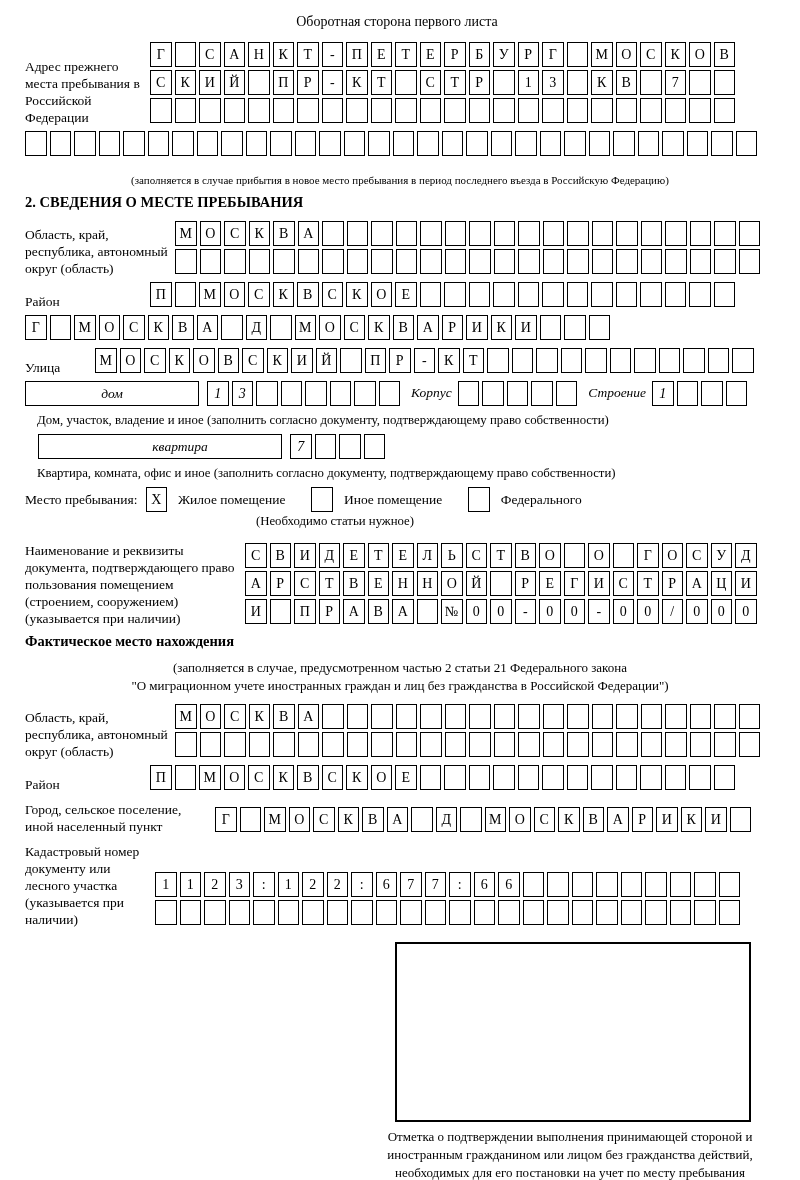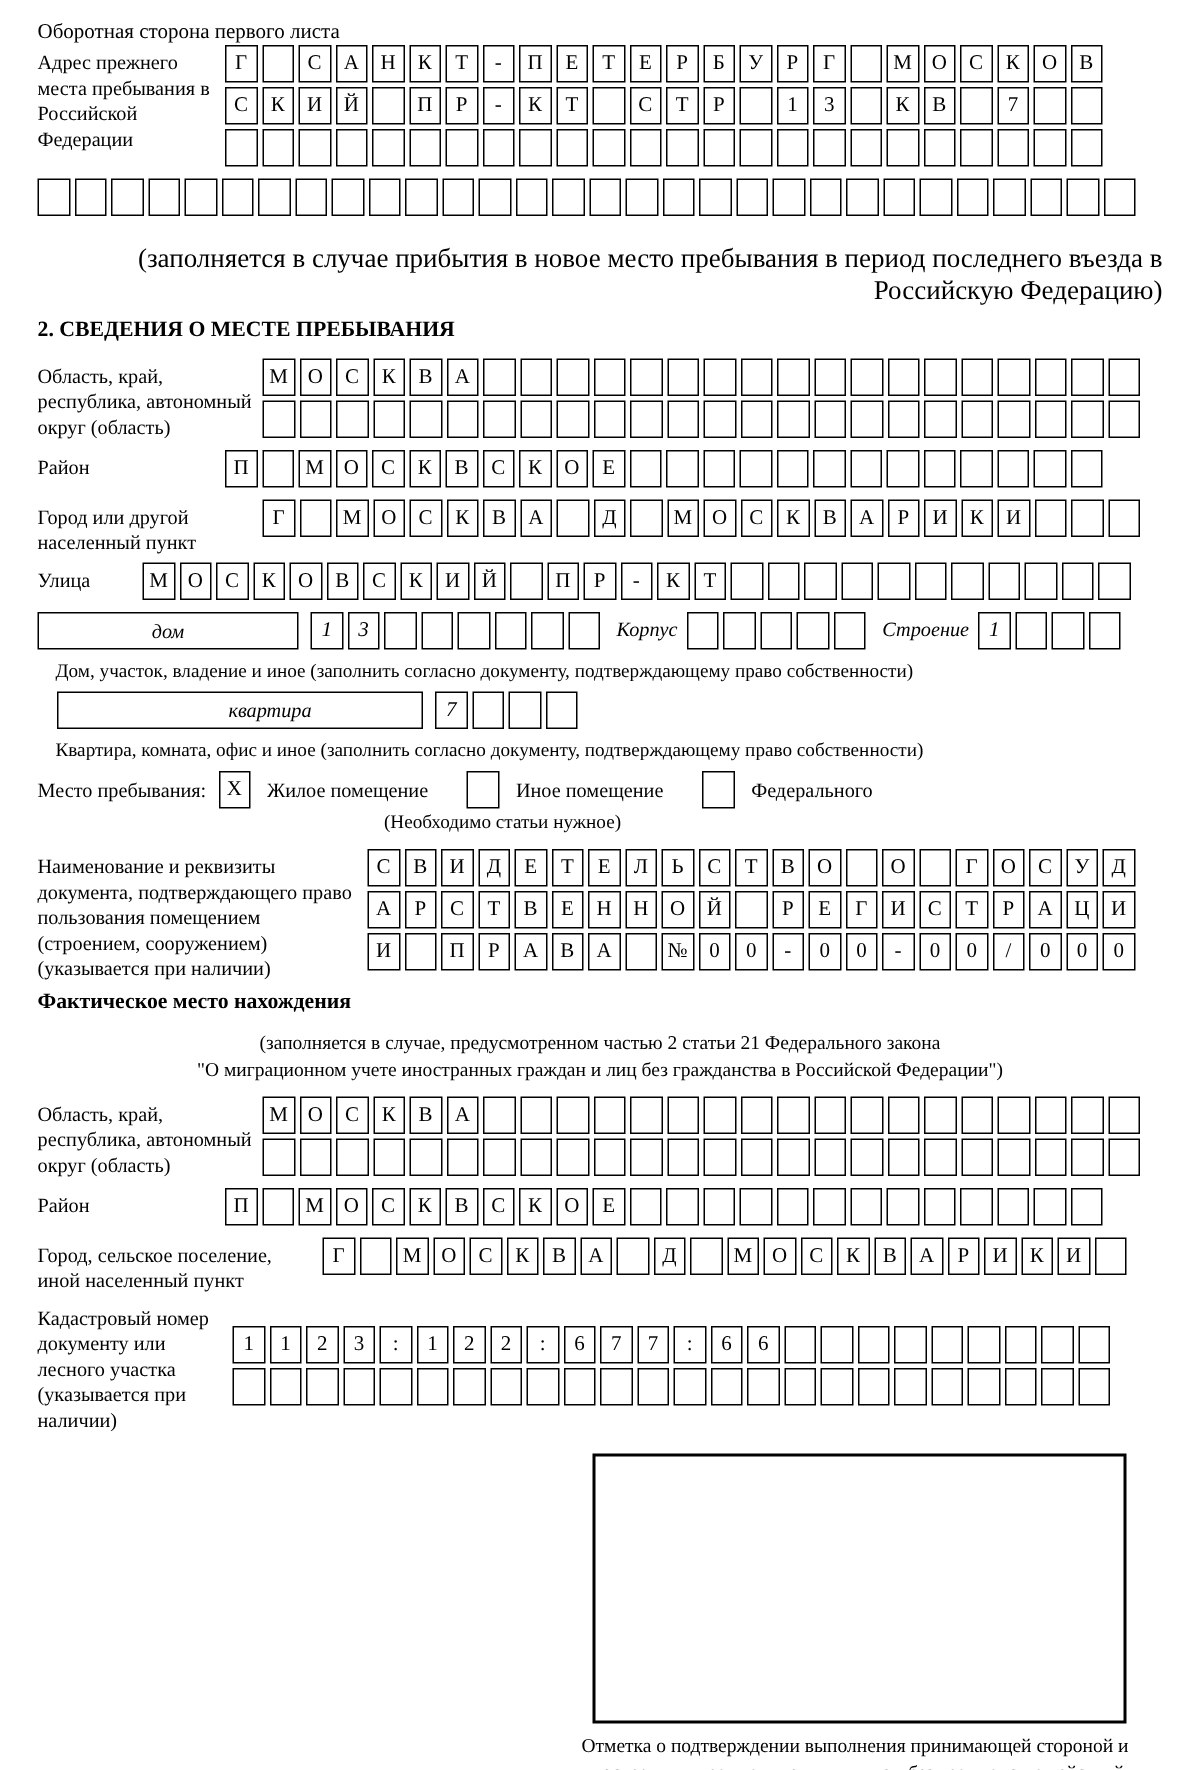--- a/index.html
+++ b/index.html
@@ -1,27 +1,27 @@
 <!DOCTYPE html>
 <html><head>
 <meta charset="utf-8">
 <style>
   html,body{margin:0;padding:0;background:#fff;color:#000;}
   body{width:800px;font-family:"Liberation Serif", serif;}
   .page{width:800px;min-height:1180px;box-sizing:border-box;padding:14px 25px 10px 25px;}
-  .header-note{text-align:left;font-size:14px;padding-right:6px;margin-bottom:0;}
-  .field{display:flex;align-items:flex-start;margin-bottom:5px;}
+  .header-note{text-align:center;font-size:14px;padding-right:6px;margin-bottom:12px;}
+  .field{display:flex;align-items:flex-end;margin-bottom:5px;}
   .lbl{font-size:13.5px;line-height:17px;padding-top:3px;flex:0 0 auto;box-sizing:border-box;padding-right:6px;}
   .w125{width:125px;} .w150{width:150px;} .w70{width:70px;} .w220{width:220px;} .w190{width:190px;} .w130{width:130px;}
   .rows{display:flex;flex-direction:column;}
   .boxrow{display:flex;flex-wrap:nowrap;margin-bottom:3px;}
   .cell{width:19.5px;height:23px;border:1.5px solid #000;margin-right:3px;display:flex;align-items:center;justify-content:center;font-size:14px;flex:0 0 auto;background:#fff;}
   .fullrow{margin-left:0;}
   .caption{font-size:12.8px;margin:0 0 6px 12px;}
-  .caption-center{font-size:18px;text-align:right;margin:18px 0 8px 0;}
+  .caption-center{font-size:11px;text-align:center;margin:18px 0 8px 0;}
   .sec-title{font-weight:bold;font-size:14.5px;text-align:left;margin:8px 0 10px 0;}
   .houseline{display:flex;align-items:flex-start;margin-bottom:4px;font-style:italic;}
   .rect{border:1.5px solid #000;height:23px;display:flex;align-items:center;justify-content:center;font-size:13.5px;flex:0 0 auto;box-sizing:content-box;}
   .rect-dom{width:172px;margin-right:8px;}
   .rect-kv{width:202px;margin-left:13px;margin-right:8px;padding-left:40px;}
   .inline-lbl{font-size:13.5px;padding:4px 6px 0 8px;flex:0 0 auto;}
   .stayline{display:flex;align-items:center;font-size:13.5px;margin:6px 0 2px 0;}
   .stay-gap{margin-right:8px;}
   .opt{margin:0 26px 0 8px;}
   .note-center{font-size:12.8px;text-align:center;width:620px;margin:0 0 10px 0;}
@@ -240,21 +240,20 @@
         <span class="cell"></span>
         <span class="cell"></span>
         <span class="cell"></span>
         <span class="cell"></span>
         <span class="cell"></span>
         <span class="cell"></span>
       </div>
   </div>
 
   <div class="field">
-    <div class="lbl w150">Город или другой населенный пункт</div>
     <div class="boxrow">
         <span class="cell">Г</span>
         <span class="cell"></span>
         <span class="cell">М</span>
         <span class="cell">О</span>
         <span class="cell">С</span>
         <span class="cell">К</span>
         <span class="cell">В</span>
         <span class="cell">А</span>
         <span class="cell"></span>

